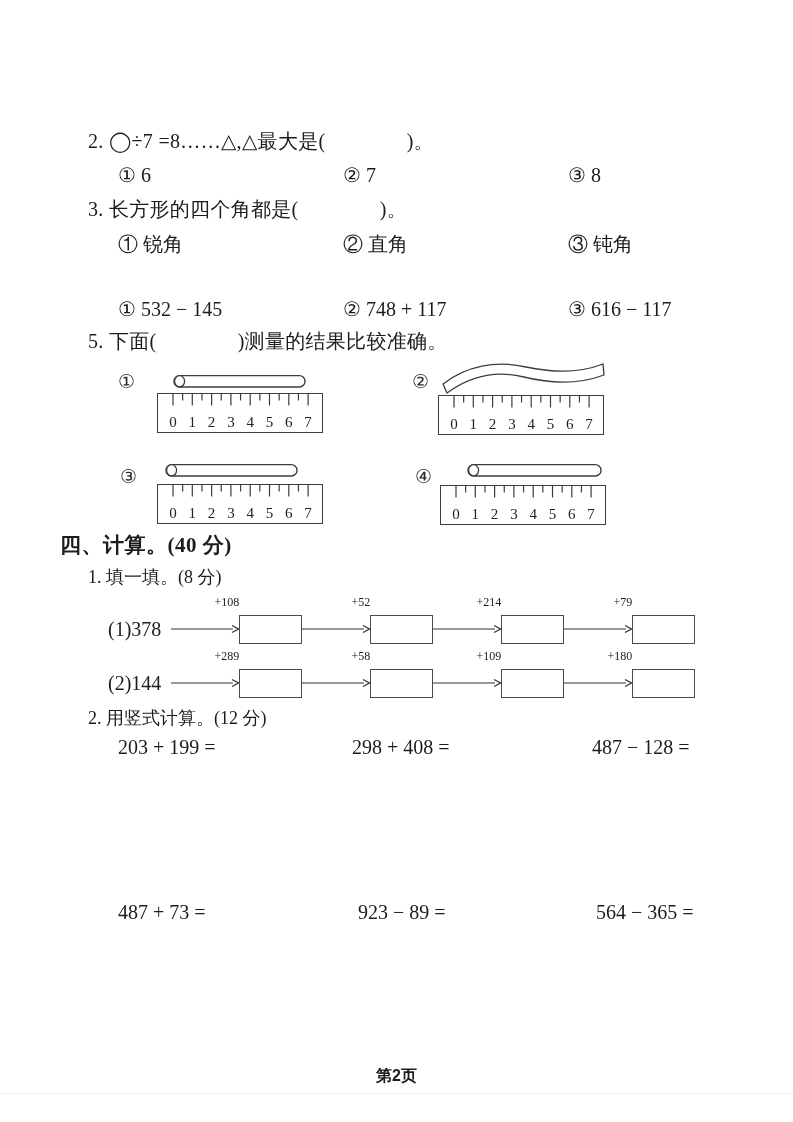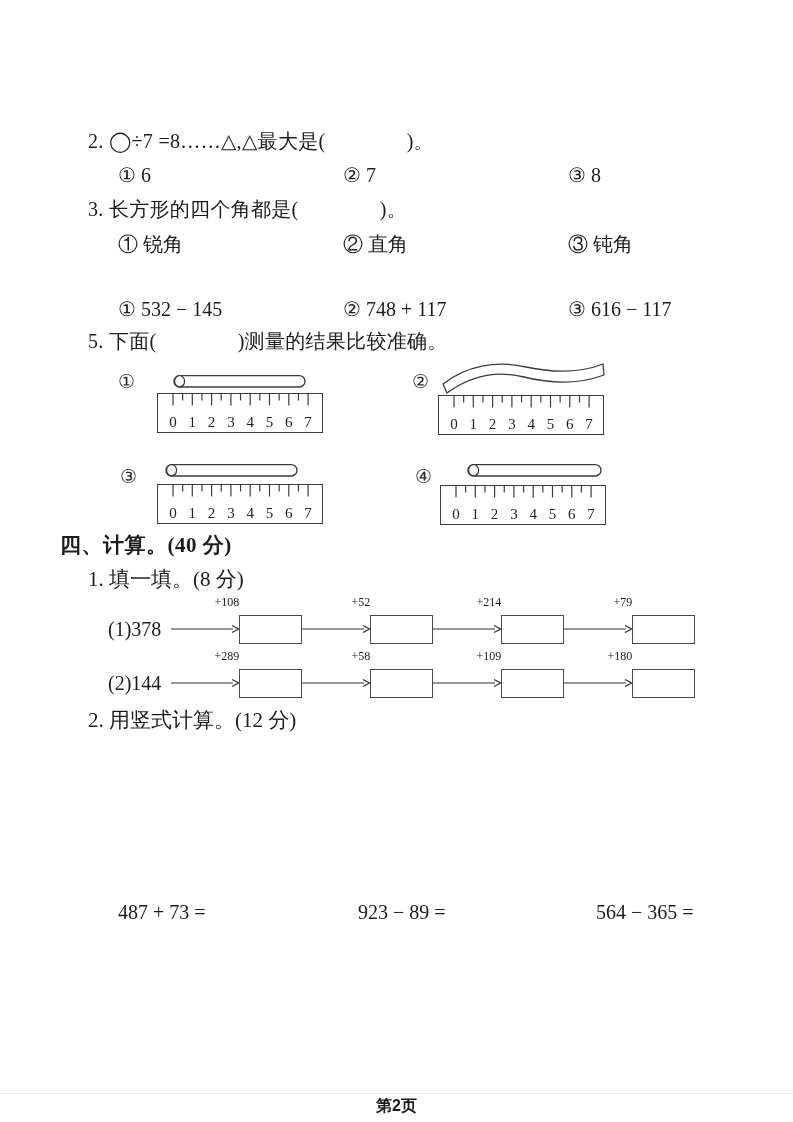--- a/index.html
+++ b/index.html
@@ -16,37 +16,36 @@
     border:1.6px solid #3c3c3c;background:#fff;box-sizing:border-box;
   }
   .ruler svg.ticks{position:absolute;top:-1px;left:0;}
   .ruler .scale{position:absolute;left:0;right:0;bottom:2px;height:18px;}
   .ruler .scale span{
     position:absolute;bottom:0;transform:translateX(-50%);
     font-size:15px;color:#222;line-height:1;
   }
   .obj{position:absolute;}
   .sec-title{font-size:21px;font-weight:bold;letter-spacing:0.5px;white-space:pre-wrap;}
-  .sub-title{font-size:21px;white-space:pre-wrap;}
+  .sub-title{font-size:18px;white-space:pre-wrap;}
   .chain{position:absolute;display:flex;align-items:center;height:32px;}
   .chain-label{font-size:20px;margin-right:10px;white-space:pre-wrap;}
   .unit{position:relative;width:68px;height:32px;display:flex;align-items:center;}
   .unit .op{
     position:absolute;top:-17px;left:0;width:100%;text-align:right;
     font-size:12px;line-height:1;white-space:pre;
   }
   .chain-box{
     width:63px;height:29px;border:1.5px solid #4a4a4a;background:#fff;box-sizing:border-box;
   }
   .calc{font-size:20px;white-space:pre-wrap;}
   .footer{
     position:absolute;left:0;width:100%;text-align:center;
     font-size:16px;font-weight:bold;
     font-family:"Liberation Sans","DejaVu Sans",sans-serif;
-    margin-top:30px;
   }
   .bottom-line{position:absolute;left:0;right:0;border-top:1px solid #eeeeee;}
 </style>
 </head>
 <body>
 
 <div class="page">
 
   <div class="abs q-text" style="left:88px;top:129px;">2. ◯÷7 =8……△,△最大是(　　　　)。</div>
   <div class="abs" style="left:0;top:163px;width:682px;height:28px;">
@@ -287,20 +286,25 @@
       <svg width="68" height="10" viewBox="0 0 68 10">
         <line x1="0" y1="5" x2="62" y2="5" stroke="#333" stroke-width="1.2"></line>
         <path d="M61,1.5 L67.5,5 L61,8.5" fill="none" stroke="#333" stroke-width="1.2"></path>
       </svg>
     </div>
     <div class="chain-box"></div>
   </div>
 
   <div class="abs sub-title" style="left:88px;top:706px;">2. 用竖式计算。(12 分)</div>
 
+  <div class="abs" style="left:0;top:736px;width:793px;height:28px;">
+    <span class="abs calc" style="left:118px;">203 + 199 =</span>
+    <span class="abs calc" style="left:352px;">298 + 408 =</span>
+    <span class="abs calc" style="left:592px;">487 − 128 =</span>
+  </div>
 
   <div class="abs" style="left:0;top:901px;width:793px;height:28px;">
     <span class="abs calc" style="left:118px;">487 + 73 =</span>
     <span class="abs calc" style="left:358px;">923 − 89 =</span>
     <span class="abs calc" style="left:596px;">564 − 365 =</span>
   </div>
 
   <div class="footer" style="top:1066px;">第2页</div>
   <div class="bottom-line" style="top:1093px;"></div>
 

